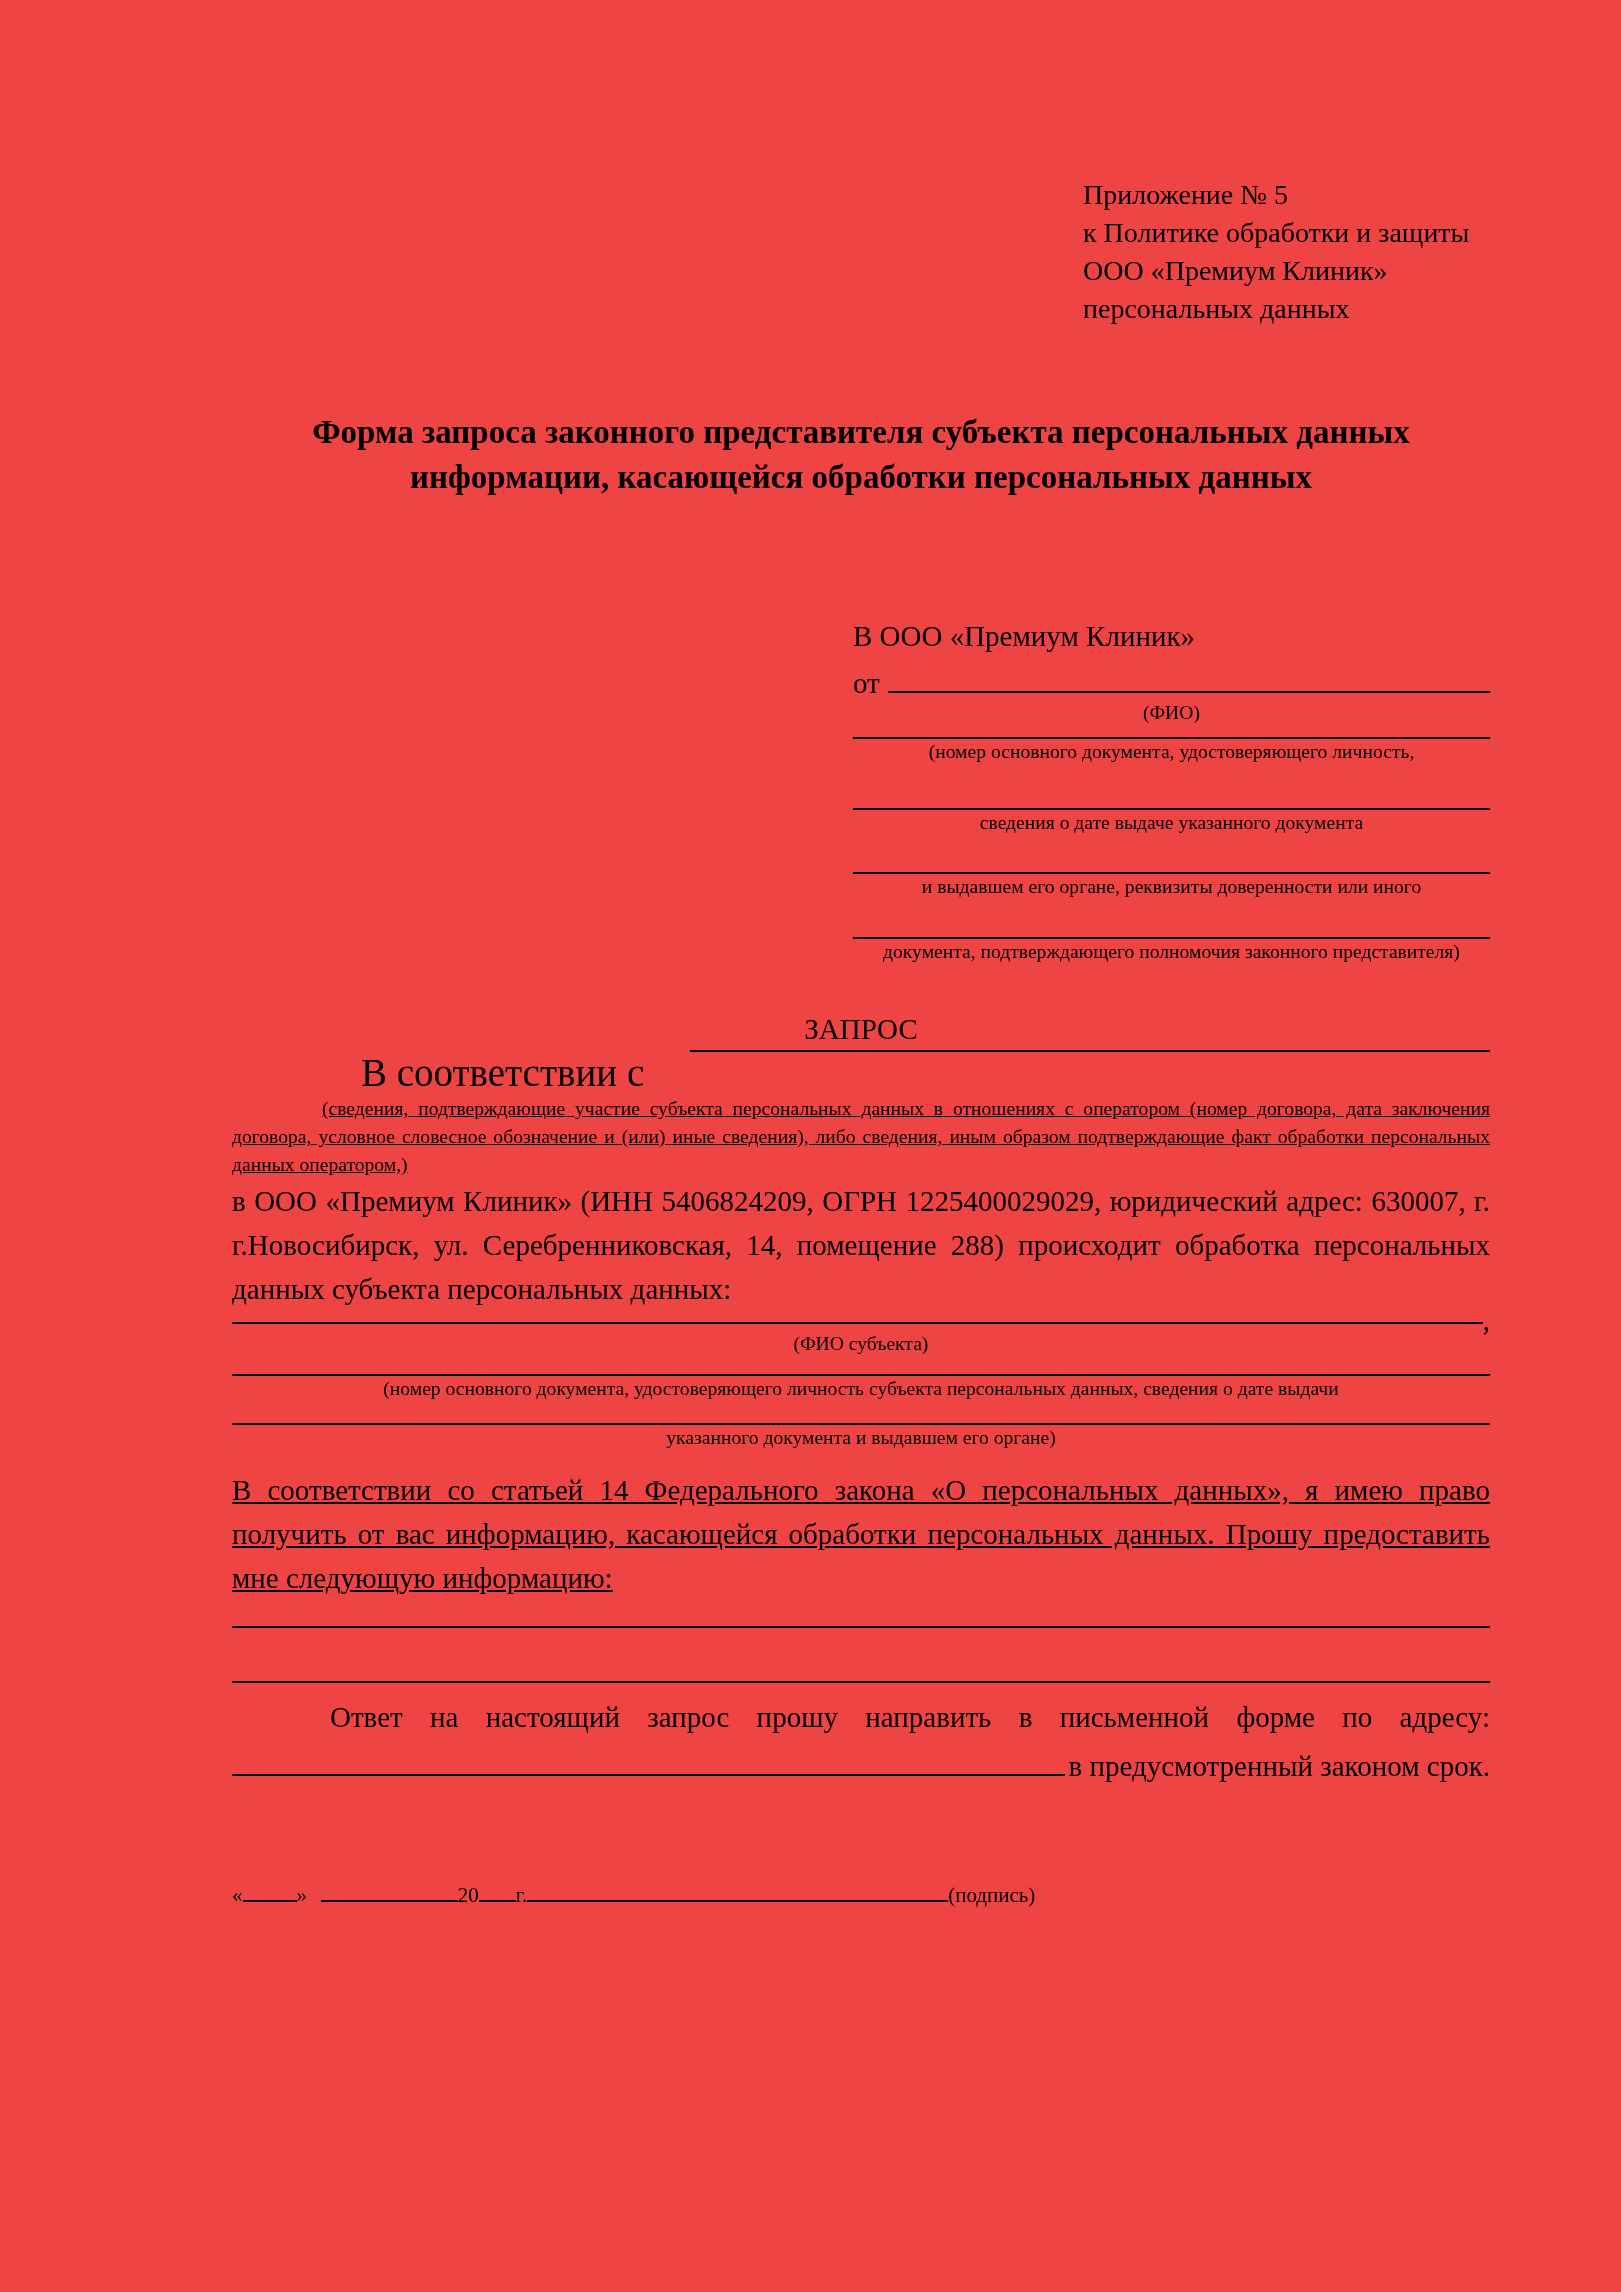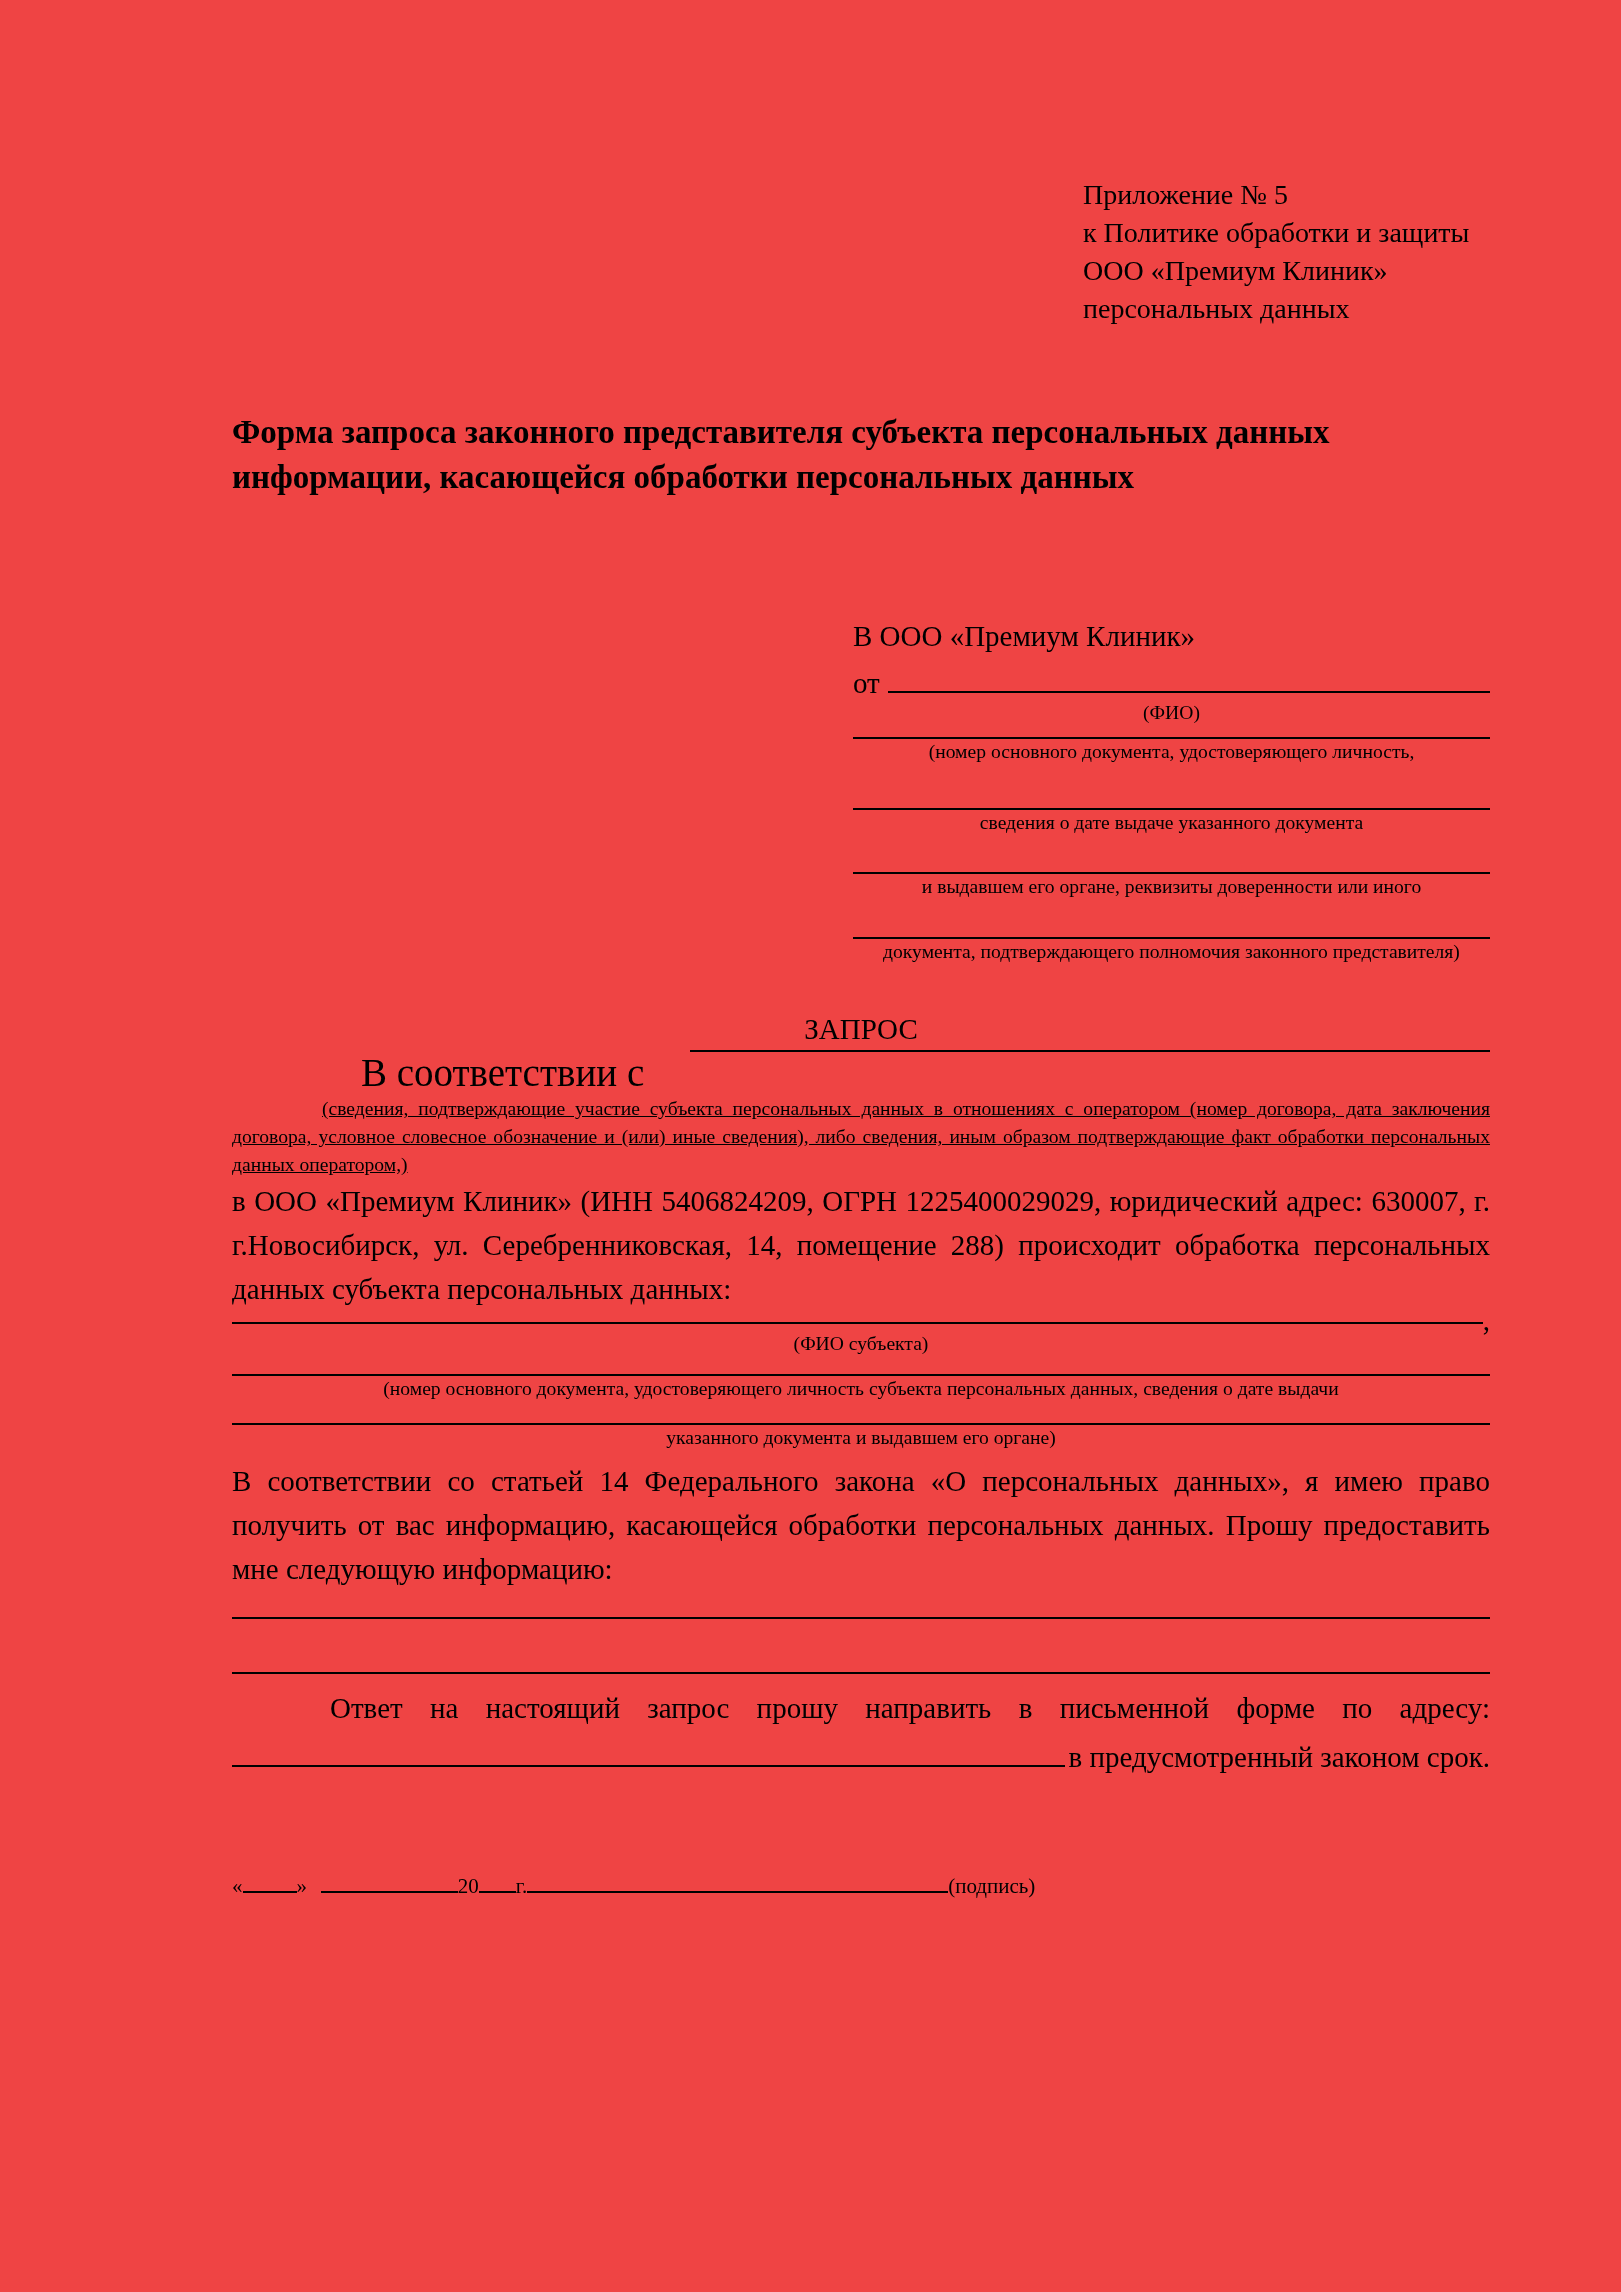--- a/index.html
+++ b/index.html
@@ -9,21 +9,21 @@
   .page{
     position:relative; width:1621px; height:2293px; margin:0 auto;
     background:#ef4444; overflow:hidden;
     padding:176px 131px 0 232px;   
   }
 
   
   .appendix{ margin-left:851px; font-size:28px; line-height:38px; }
 
   
-  .title{ margin-top:82px; font-weight:bold; font-size:33px; line-height:45px;font-family:Liberation Serif, serif; }
+  .title{ margin-top:82px; text-align:center; font-weight:bold; font-size:33px; line-height:45px;font-family:Liberation Serif, serif; }
 
   
   .addressee{ margin:116px 0 0 621px; font-size:29px; }
   .addr-org{ line-height:41px; }
   .from-row{ display:flex; align-items:flex-end; height:43px; }
   .from-row .label{ padding-right:7.8px; }
 
   .fill{ flex:1 1 auto; border-bottom:2px solid #000; margin-bottom:6.9px; }
   .fill.thick{ border-bottom-width:2.9px; }
 
@@ -50,21 +50,21 @@
 
   .subject-row{ display:flex; align-items:flex-end; height:19.6px; font-size:29px; }
   .subject-row .comma{ line-height:19.6px; }
 
   .blank-line{ border-bottom:2.9px solid #000; }
   .bl-1{ height:19.6px; }
   .bl-2{ height:23.5px; }
   .bl-info1{ height:27.4px; margin-top:0; }
   .bl-info2{ height:55px; }
 
-  .law{ margin-top:9px; }
+  .law{ margin-top:18px;text-decoration:underline; }
 
   .reply-row{ display:flex; align-items:flex-end; height:44px; font-size:29px; }
   .reply-row .suffix{ padding-left:3.9px; }
 
   
   .sig-row{ display:flex; align-items:flex-end; margin-top:80px; font-size:21px; height:45px; }
   .u{ display:inline-block; border-bottom:2.9px solid #000; height:4.9px; }
   .u55{ width:54px; } .u140{ width:137px; } .u38{ width:37px; } .u430{ width:421px; }
   .sp{ display:inline-block; width:13.7px; }
 </style>

